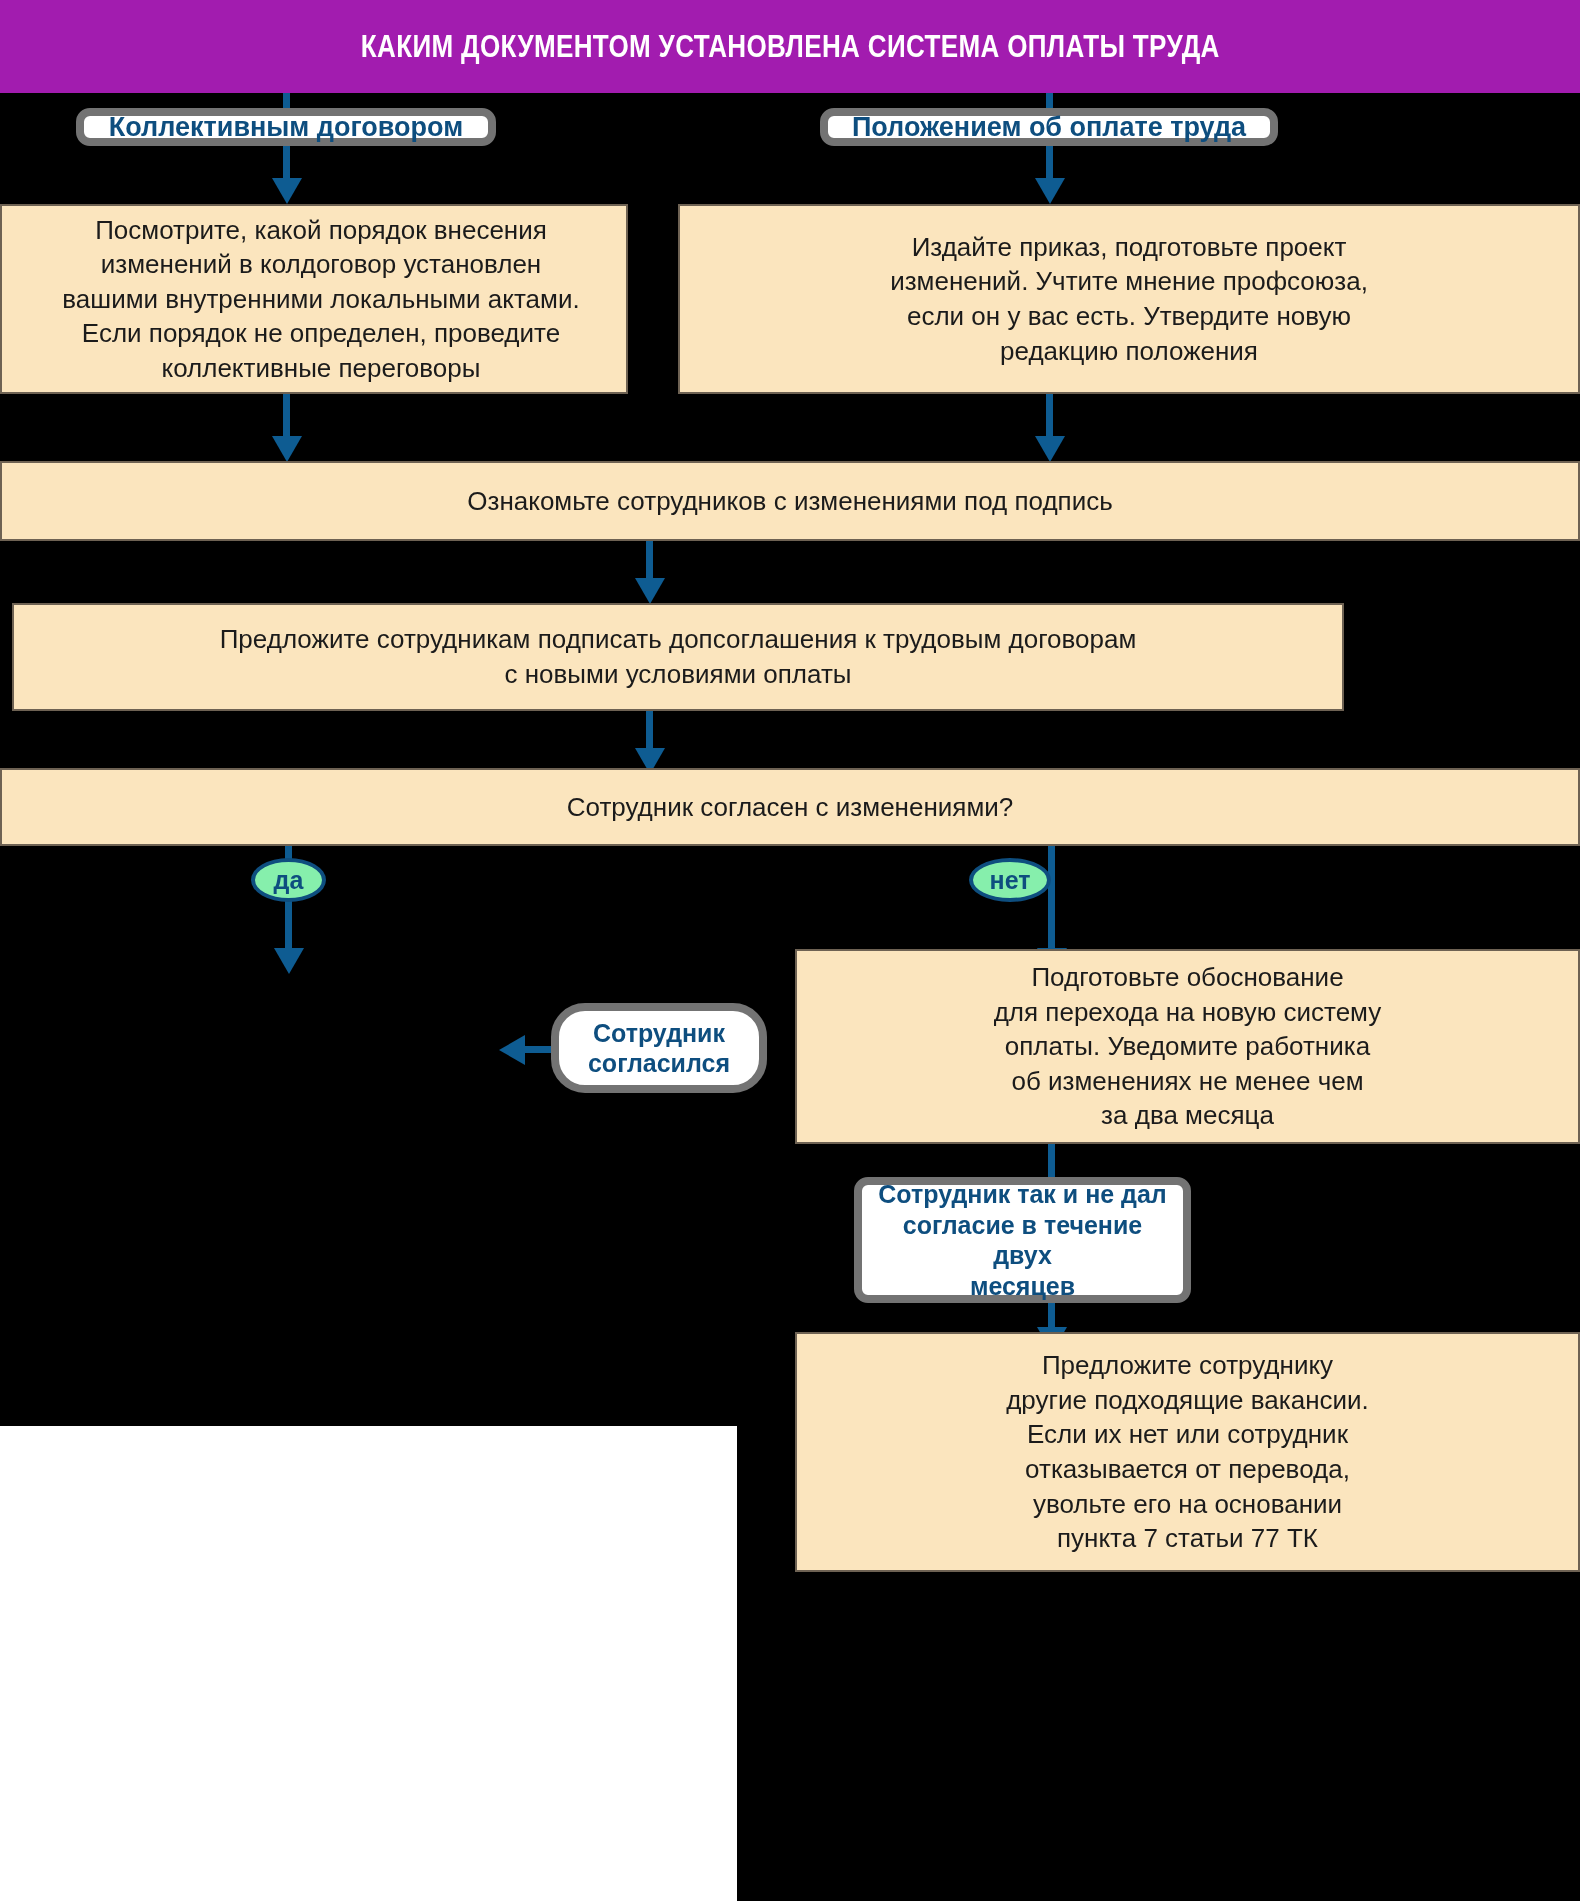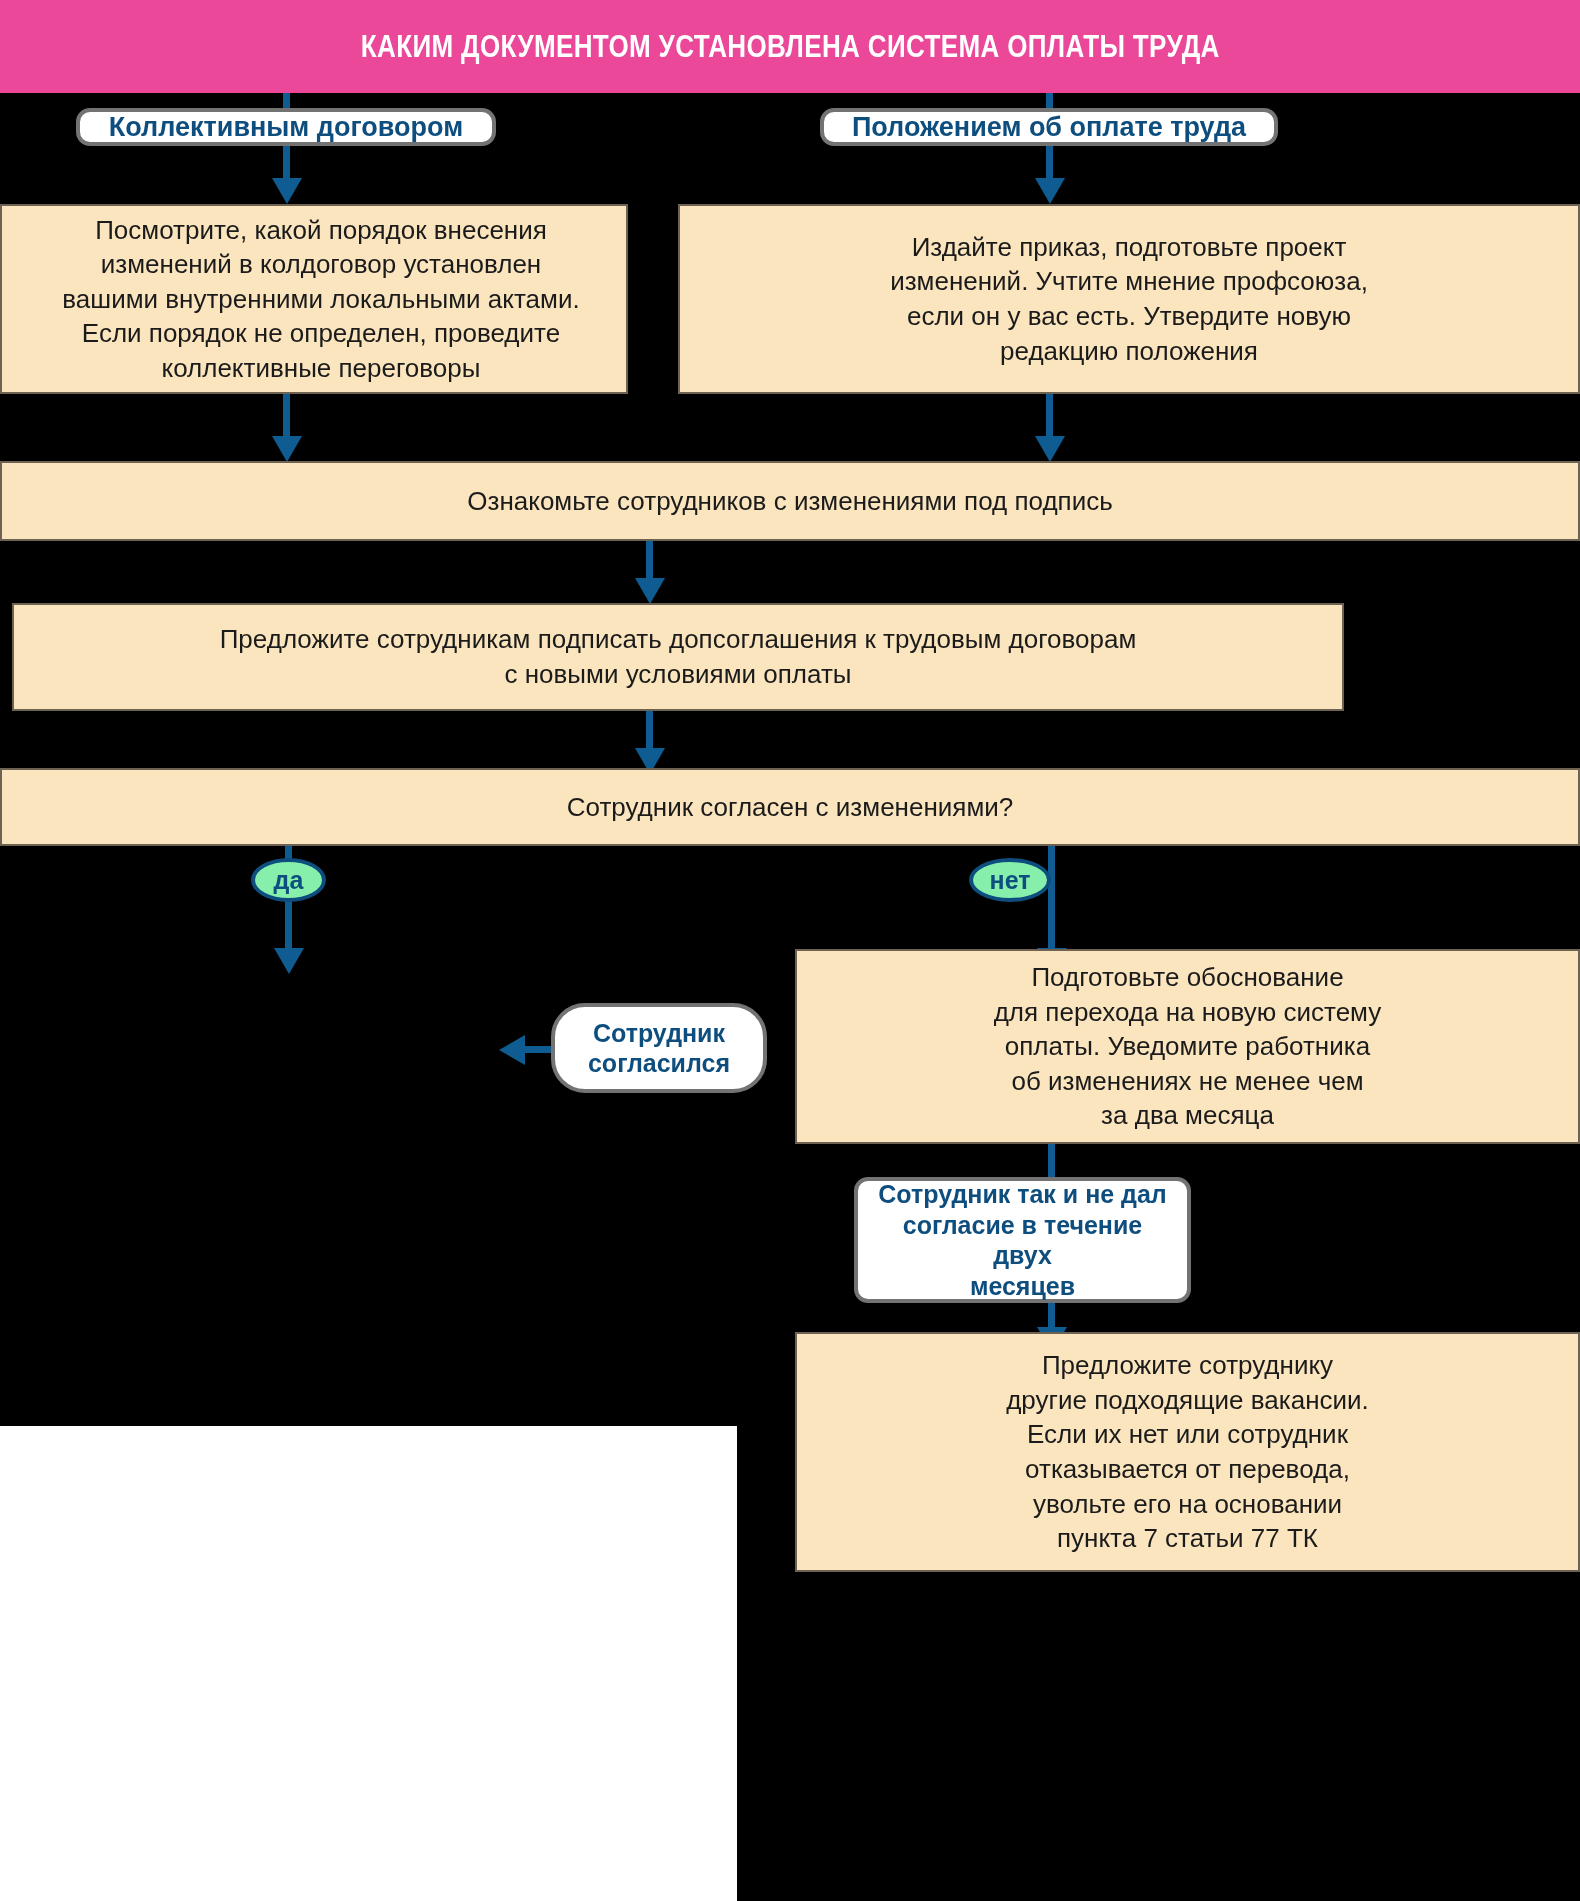--- a/index.html
+++ b/index.html
@@ -20,21 +20,21 @@
     overflow: hidden;
   }
 
   
   .header-bar {
     position: absolute;
     left: 0;
     top: 0;
     width: 1580px;
     height: 93px;
-    background: #ec4899;
+    background: #a21caf;
     display: flex;
     align-items: center;
     justify-content: center;
   }
   .header-title {
     color: #FFFFFF;
     font-size: 31px;
     font-weight: bold;
     letter-spacing: 0.4px;
     text-align: center;
@@ -58,21 +58,21 @@
     line-height: 1.33;
     padding: 6px 14px;
     font-family: "Liberation Sans", "DejaVu Sans", sans-serif;
   }
   .box .txt { display: block; white-space: pre-line; }
 
   
   .pill {
     position: absolute;
     background: #FFFFFF;
-    border: 4px solid #737373;
+    border: 8px solid #737373;
     box-sizing: border-box;
     display: flex;
     align-items: center;
     justify-content: center;
     color: #0E4E7F;
     font-weight: bold;
     text-align: center;
     font-family: "Liberation Sans", "DejaVu Sans", sans-serif;
   }
   .pill .txt { display: block; white-space: pre-line; }

